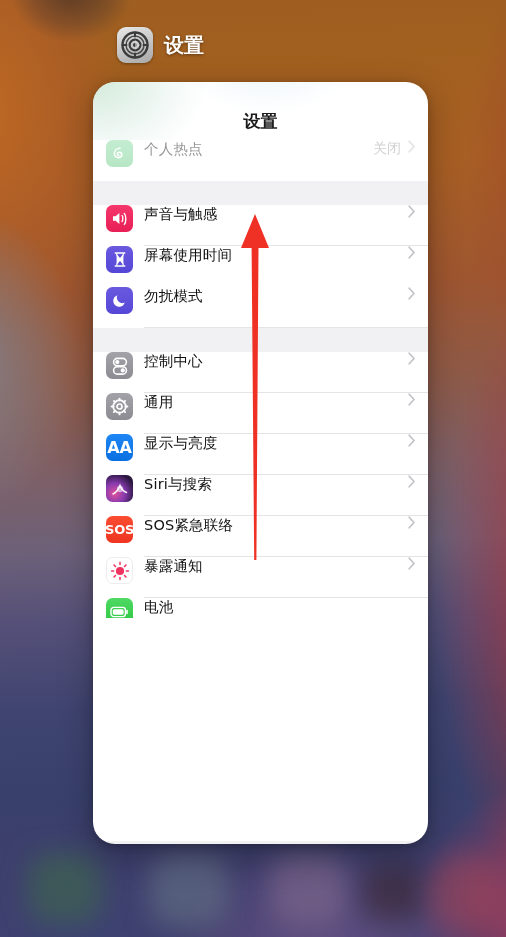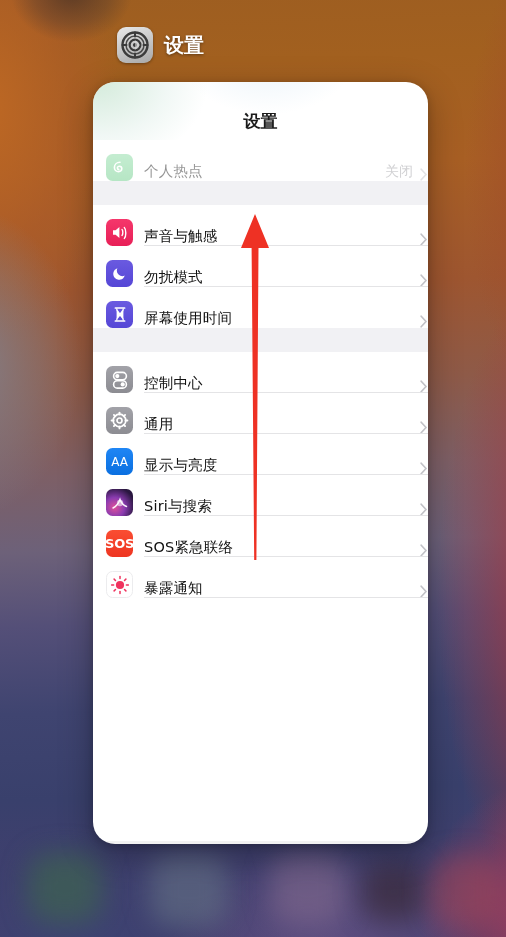--- a/index.html
+++ b/index.html
@@ -86,22 +86,22 @@
     justify-content:center; padding-bottom:7px;
   }
   #card-title { font-size:17px; font-weight:700; color:#1a1a1a;
     font-family:"DejaVu Sans","Liberation Sans",sans-serif; }
 
   #list { position:relative; }
   .group-gap { background:#f1f1f4; }
   .group { background:#ffffff; }
 
   .row {
-    position:relative; display:flex; align-items:flex-end;
-    height:41px; padding-left:13px; 
+    position:relative; display:flex; align-items:flex-start;
+    height:41px; padding-left:13px; padding-right:12px;
     background:#ffffff;
   }
   .row::after {
     content:""; position:absolute; left:51px; right:0; bottom:0;
     height:1px; background:#e4e4e6;
   }
   .row.no-sep::after { display:none; }
   .row.faded { opacity:.45; }
 
   .ico {
@@ -140,21 +140,21 @@
   .ic-faceid    { background:linear-gradient(180deg,#55d870,#31c455); }
   .ic-sos       { background:linear-gradient(180deg,#fa4d32,#ee3521); }
   .ic-exposure  { background:#ffffff; border:1px solid #ececee; }
   .ic-battery   { background:linear-gradient(180deg,#4fd964,#2cc73f); }
 
   .sos-text {
     font-size:13px; font-weight:700; color:#ffffff; letter-spacing:-.3px;
     font-family:"DejaVu Sans","Liberation Sans",sans-serif;
   }
   .aa-text {
-    font-size:12px; font-weight:400; color:#ffffff; letter-spacing:-.2px;
+    font-size:16px; font-weight:700; color:#ffffff; letter-spacing:-.2px;
     font-family:"DejaVu Sans","Liberation Sans",sans-serif;
   }
   .home-grid { display:grid; grid-template-columns:repeat(4,3px); gap:2px; }
   .home-grid i { width:3px; height:3px; border-radius:.7px; display:block; }
 
   
   #arrow { position:absolute; left:238px; top:212px; z-index:9; pointer-events:none; }
 
   
   #card-bottom-fade {
@@ -232,40 +232,40 @@
               <path d="M3 6.3h2.6L9.4 3v11L5.6 10.7H3z" fill="#fff"></path>
               <path d="M12 5.6c1.1 1 1.1 4.8 0 5.8M14.3 3.6c2 1.9 2 9 0 10.8" fill="none" stroke="#fff" stroke-width="1.4" stroke-linecap="round"></path>
             </svg>
           </span>
           <span class="label">声音与触感</span>
           <span class="spacer"></span>
           <svg class="chev" viewBox="0 0 8 13" fill="none">
             <path d="M1.2 1.2 L6 6.5 L1.2 11.8" stroke="currentColor" stroke-width="1.7" stroke-linecap="round" stroke-linejoin="round"></path>
           </svg>
         </div>
-        <div class="row">
-          <span class="ico ic-dnd">
-            <svg width="17" height="17" viewBox="0 0 17 17">
-              <path d="M13.8 10.6A5.6 5.6 0 0 1 6.4 3.2a5.9 5.9 0 1 0 7.4 7.4z" fill="#fff"></path>
-            </svg>
-          </span>
-          <span class="label">勿扰模式</span>
-          <span class="spacer"></span>
-          <svg class="chev" viewBox="0 0 8 13" fill="none">
-            <path d="M1.2 1.2 L6 6.5 L1.2 11.8" stroke="currentColor" stroke-width="1.7" stroke-linecap="round" stroke-linejoin="round"></path>
-          </svg>
-        </div>
         <div class="row no-sep">
           <span class="ico ic-screen">
             <svg width="16" height="17" viewBox="0 0 16 17">
               <path d="M3.4 2h9.2M3.4 15h9.2" stroke="#fff" stroke-width="1.7" stroke-linecap="round"></path>
               <path d="M4.6 2.6c0 3 3.4 4.3 3.4 5.9s-3.4 2.9-3.4 5.9M11.4 2.6c0 3-3.4 4.3-3.4 5.9s3.4 2.9 3.4 5.9" fill="#fff" stroke="#fff" stroke-width="1.3" stroke-linejoin="round"></path>
             </svg>
           </span>
           <span class="label">屏幕使用时间</span>
+          <span class="spacer"></span>
+          <svg class="chev" viewBox="0 0 8 13" fill="none">
+            <path d="M1.2 1.2 L6 6.5 L1.2 11.8" stroke="currentColor" stroke-width="1.7" stroke-linecap="round" stroke-linejoin="round"></path>
+          </svg>
+        </div>
+        <div class="row">
+          <span class="ico ic-dnd">
+            <svg width="17" height="17" viewBox="0 0 17 17">
+              <path d="M13.8 10.6A5.6 5.6 0 0 1 6.4 3.2a5.9 5.9 0 1 0 7.4 7.4z" fill="#fff"></path>
+            </svg>
+          </span>
+          <span class="label">勿扰模式</span>
           <span class="spacer"></span>
           <svg class="chev" viewBox="0 0 8 13" fill="none">
             <path d="M1.2 1.2 L6 6.5 L1.2 11.8" stroke="currentColor" stroke-width="1.7" stroke-linecap="round" stroke-linejoin="round"></path>
           </svg>
         </div>
       </div>
       <div class="group-gap" style="height:24px"></div>
       <div class="group">
         <div class="row">
           <span class="ico ic-control">
@@ -357,20 +357,31 @@
                 <line x1="5.5" y1="14.5" x2="4.1" y2="15.9"></line>
               </g>
             </svg>
           </span>
           <span class="label">暴露通知</span>
           <span class="spacer"></span>
           <svg class="chev" viewBox="0 0 8 13" fill="none">
             <path d="M1.2 1.2 L6 6.5 L1.2 11.8" stroke="currentColor" stroke-width="1.7" stroke-linecap="round" stroke-linejoin="round"></path>
           </svg>
         </div>
+        <div class="row no-sep" style="height:20px;overflow:hidden">
+          <span class="ico ic-battery">
+            <svg width="19" height="12" viewBox="0 0 19 12">
+              <rect x="1" y="1.4" width="14.4" height="9.2" rx="2.7" fill="none" stroke="#fff" stroke-width="1.4"></rect>
+              <rect x="2.8" y="3.2" width="10.8" height="5.6" rx="1.5" fill="#fff"></rect>
+              <path d="M17 4.6v2.8" stroke="#fff" stroke-width="1.6" stroke-linecap="round"></path>
+            </svg>
+          </span>
+          <span class="label">电池</span>
+          <span class="spacer"></span>
+        </div>
       </div>
     </div>
 
   <div id="card-bottom-fade"></div>
 </div>
 
 <svg id="arrow" width="34" height="352" viewBox="0 0 34 352">
   <path d="M17 2 L31 36 L20.5 36 L18.4 348 L16.2 348 L13.6 36 L3 36 Z" fill="#ee3124"></path>
 </svg>
 

